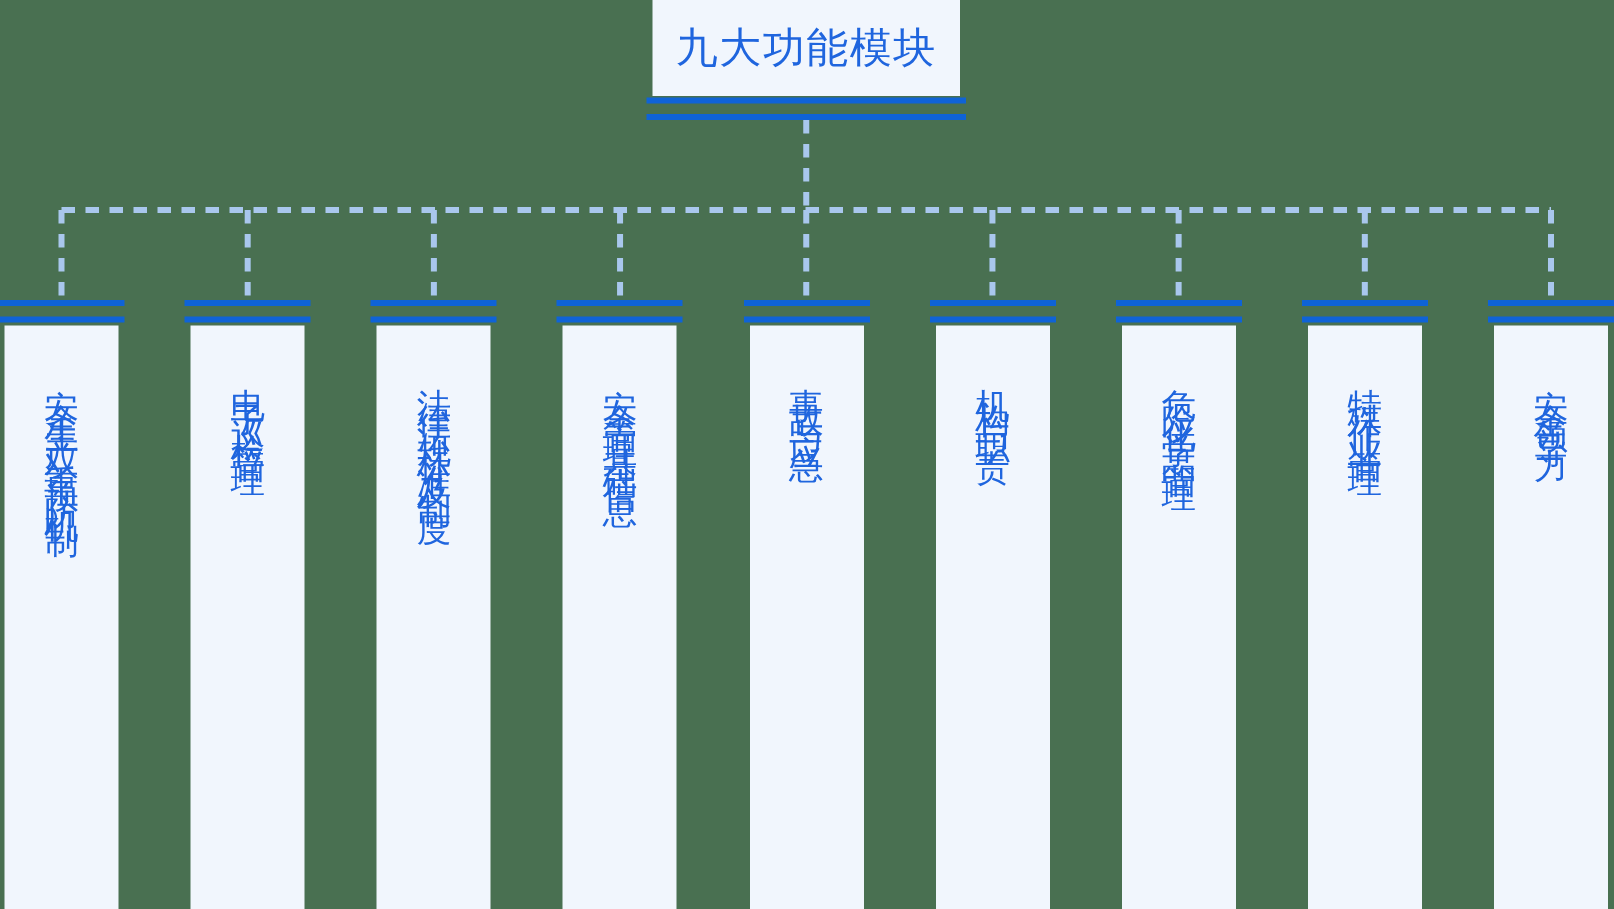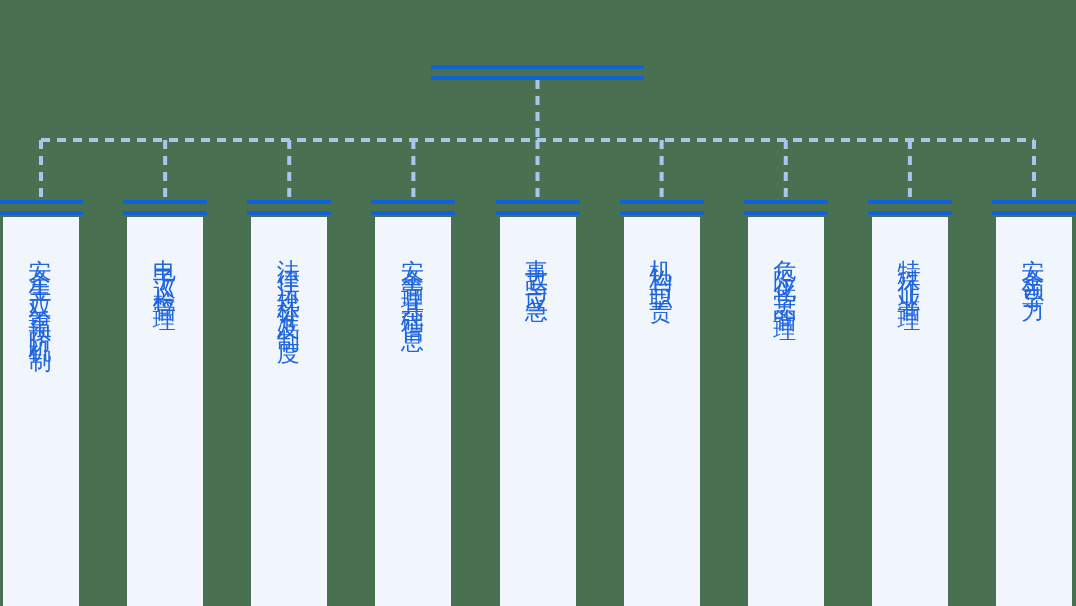--- a/index.html
+++ b/index.html
@@ -56,20 +56,23 @@
     color:var(--text);
     padding-top:24px;
     white-space:nowrap;
   }
 </style>
 </head>
 <body>
 
 <div class="canvas">
 
+  <div class="title-box">
+    <span>九大功能模块</span>
+  </div>
   <div class="hline hline1"></div>
   <div class="hline hline2"></div>
 
   <svg class="connectors" id="connectors" xmlns="http://www.w3.org/2000/svg">
       <path d="M537.5 80 V140"></path>
       <path d="M41 140 H1034"></path>
       <path d="M41 140 V200"></path>
       <path d="M165.125 140 V200"></path>
       <path d="M289.25 140 V200"></path>
       <path d="M413.375 140 V200"></path>

